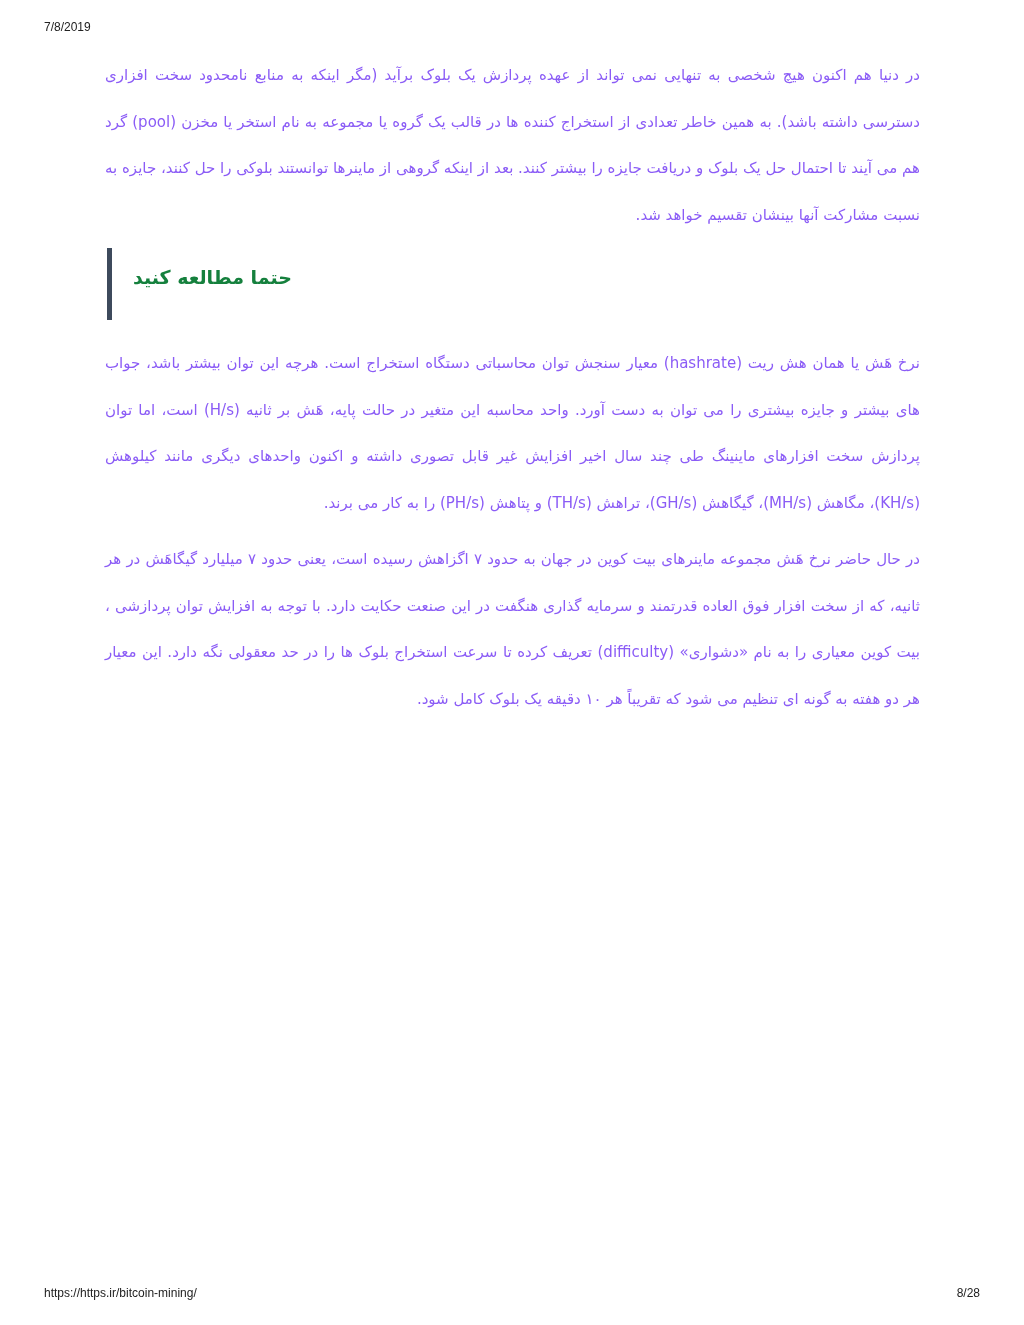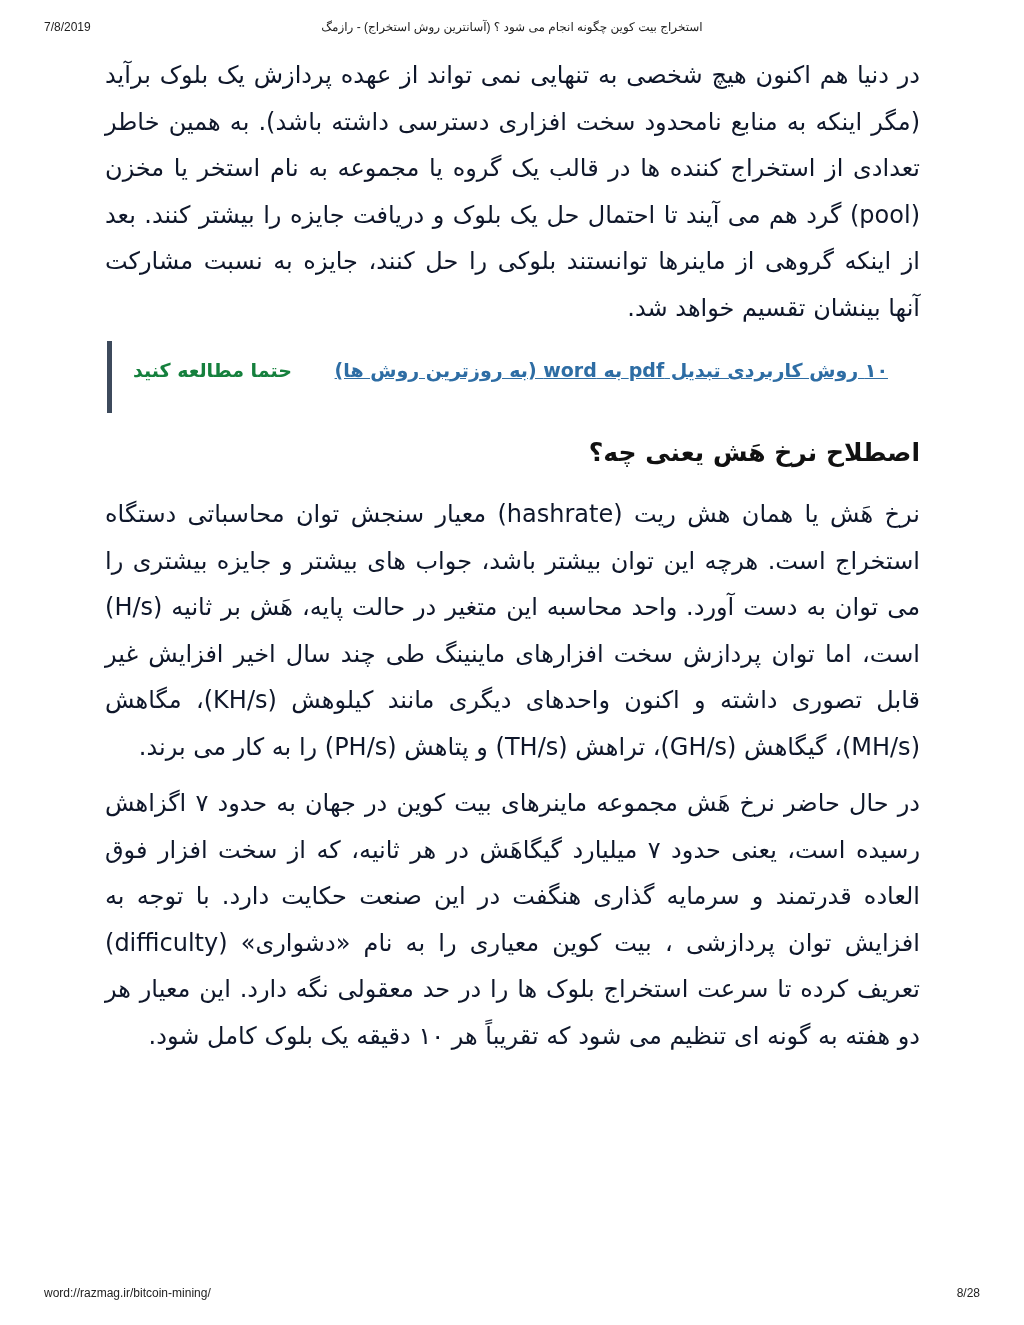--- a/index.html
+++ b/index.html
@@ -6,50 +6,47 @@
     html, body { width: 1024px; height: 1325px; background: #ffffff; }
     body { position: relative; font-family: "DejaVu Sans", sans-serif; color: #222222; overflow: hidden; }
     .print-header { position: absolute; top: 20px; left: 0; width: 1024px; height: 20px; font-family: "Liberation Sans", sans-serif; font-size: 12px; color: #222; }
     .print-header .date { position: absolute; left: 44px; top: 0; }
     .print-header .doc-title { position: absolute; left: 0; right: 0; top: 0; text-align: center; direction: rtl; }
     .print-footer { position: absolute; top: 1286px; left: 0; width: 1024px; height: 20px; font-family: "Liberation Sans", sans-serif; font-size: 12px; color: #222; }
     .print-footer .url { position: absolute; left: 44px; top: 0; }
     .print-footer .page-num { position: absolute; right: 44px; top: 0; padding-left: 8px; }
 
     .content { position: absolute; top: 52px; left: 105px; width: 815px; direction: rtl; text-align: justify; }
-    .para { font-size: 24px; line-height: 46.5px; color: #0f172a; margin-bottom: 10px; }
+    .para { font-size: 15px; line-height: 46.5px; color: #8b5cf6; margin-bottom: 10px; }
     .para-2 { margin-bottom: 22px; }
 
     .callout { position: relative; height: 72px; margin-top: 0; margin-bottom: 20px; border-right: none; }
     .callout .bar { position: absolute; left: 2px; top: 0; width: 5px; height: 72px; background: #3d4a5c; }
     .callout .label { position: absolute; left: 28px; top: 18px; font-size: 19px; font-weight: bold; color: #15803d; direction: rtl; }
     .callout .link { position: absolute; right: 32px; top: 18px; font-size: 19px; font-weight: bold; color: #2e6da4; text-decoration: underline; direction: rtl; cursor: pointer; }
 
     .heading { font-size: 25px; font-weight: bold; color: #111; line-height: 40px; margin-bottom: 18px; text-align: right; }
     .heading-2 { margin-top: 0; }
   </style>
 </head>
 <body>
 
 <div class="print-header">
   <span class="date">7/8/2019</span>
-  <span class="doc-title">استخراج بیت کوین چگونه انجام می شود ؟ (آسانترین روش استخراج) - رازمگ</span>
 </div>
 
 <div class="content">
   <p class="para">در دنیا هم اکنون هیچ شخصی به تنهایی نمی تواند از عهده پردازش یک بلوک برآید (مگر اینکه به منابع نامحدود سخت افزاری دسترسی داشته باشد). به همین خاطر تعدادی از استخراج کننده ها در قالب یک گروه یا مجموعه به نام استخر یا مخزن (pool) گرد هم می آیند تا احتمال حل یک بلوک و دریافت جایزه را بیشتر کنند. بعد از اینکه گروهی از ماینرها توانستند بلوکی را حل کنند، جایزه به نسبت مشارکت آنها بینشان تقسیم خواهد شد.</p>
 
   <div class="callout">
     <span class="bar"></span>
-    <a class="link">۱۰ روش کاربردی تبدیل pdf به word (به روزترین روش ها)</a>
     <span class="label">حتما مطالعه کنید</span>
   </div>
 
-  <h2 class="heading">اصطلاح نرخ هَش یعنی چه؟</h2>
   <p class="para">نرخ هَش یا همان هش ریت (hashrate) معیار سنجش توان محاسباتی دستگاه استخراج است. هرچه این توان بیشتر باشد، جواب های بیشتر و جایزه بیشتری را می توان به دست آورد. واحد محاسبه این متغیر در حالت پایه، هَش بر ثانیه (H/s) است، اما توان پردازش سخت افزارهای ماینینگ طی چند سال اخیر افزایش غیر قابل تصوری داشته و اکنون واحدهای دیگری مانند کیلوهش (KH/s)، مگاهش (MH/s)، گیگاهش (GH/s)، تراهش (TH/s) و پتاهش (PH/s) را به کار می برند.</p>
   <p class="para">در حال حاضر نرخ هَش مجموعه ماینرهای بیت کوین در جهان به حدود ۷ اگزاهش رسیده است، یعنی حدود ۷ میلیارد گیگاهَش در هر ثانیه، که از سخت افزار فوق العاده قدرتمند و سرمایه گذاری هنگفت در این صنعت حکایت دارد. با توجه به افزایش توان پردازشی ، بیت کوین معیاری را به نام «دشواری» (difficulty) تعریف کرده تا سرعت استخراج بلوک ها را در حد معقولی نگه دارد. این معیار هر دو هفته به گونه ای تنظیم می شود که تقریباً هر ۱۰ دقیقه یک بلوک کامل شود.</p>
 
 </div>
 
 <div class="print-footer">
-  <span class="url">word://razmag.ir/bitcoin-mining/</span>
+  <span class="url">https://https.ir/bitcoin-mining/</span>
   <span class="page-num">8/28</span>
 </div>
 
 </body></html>

